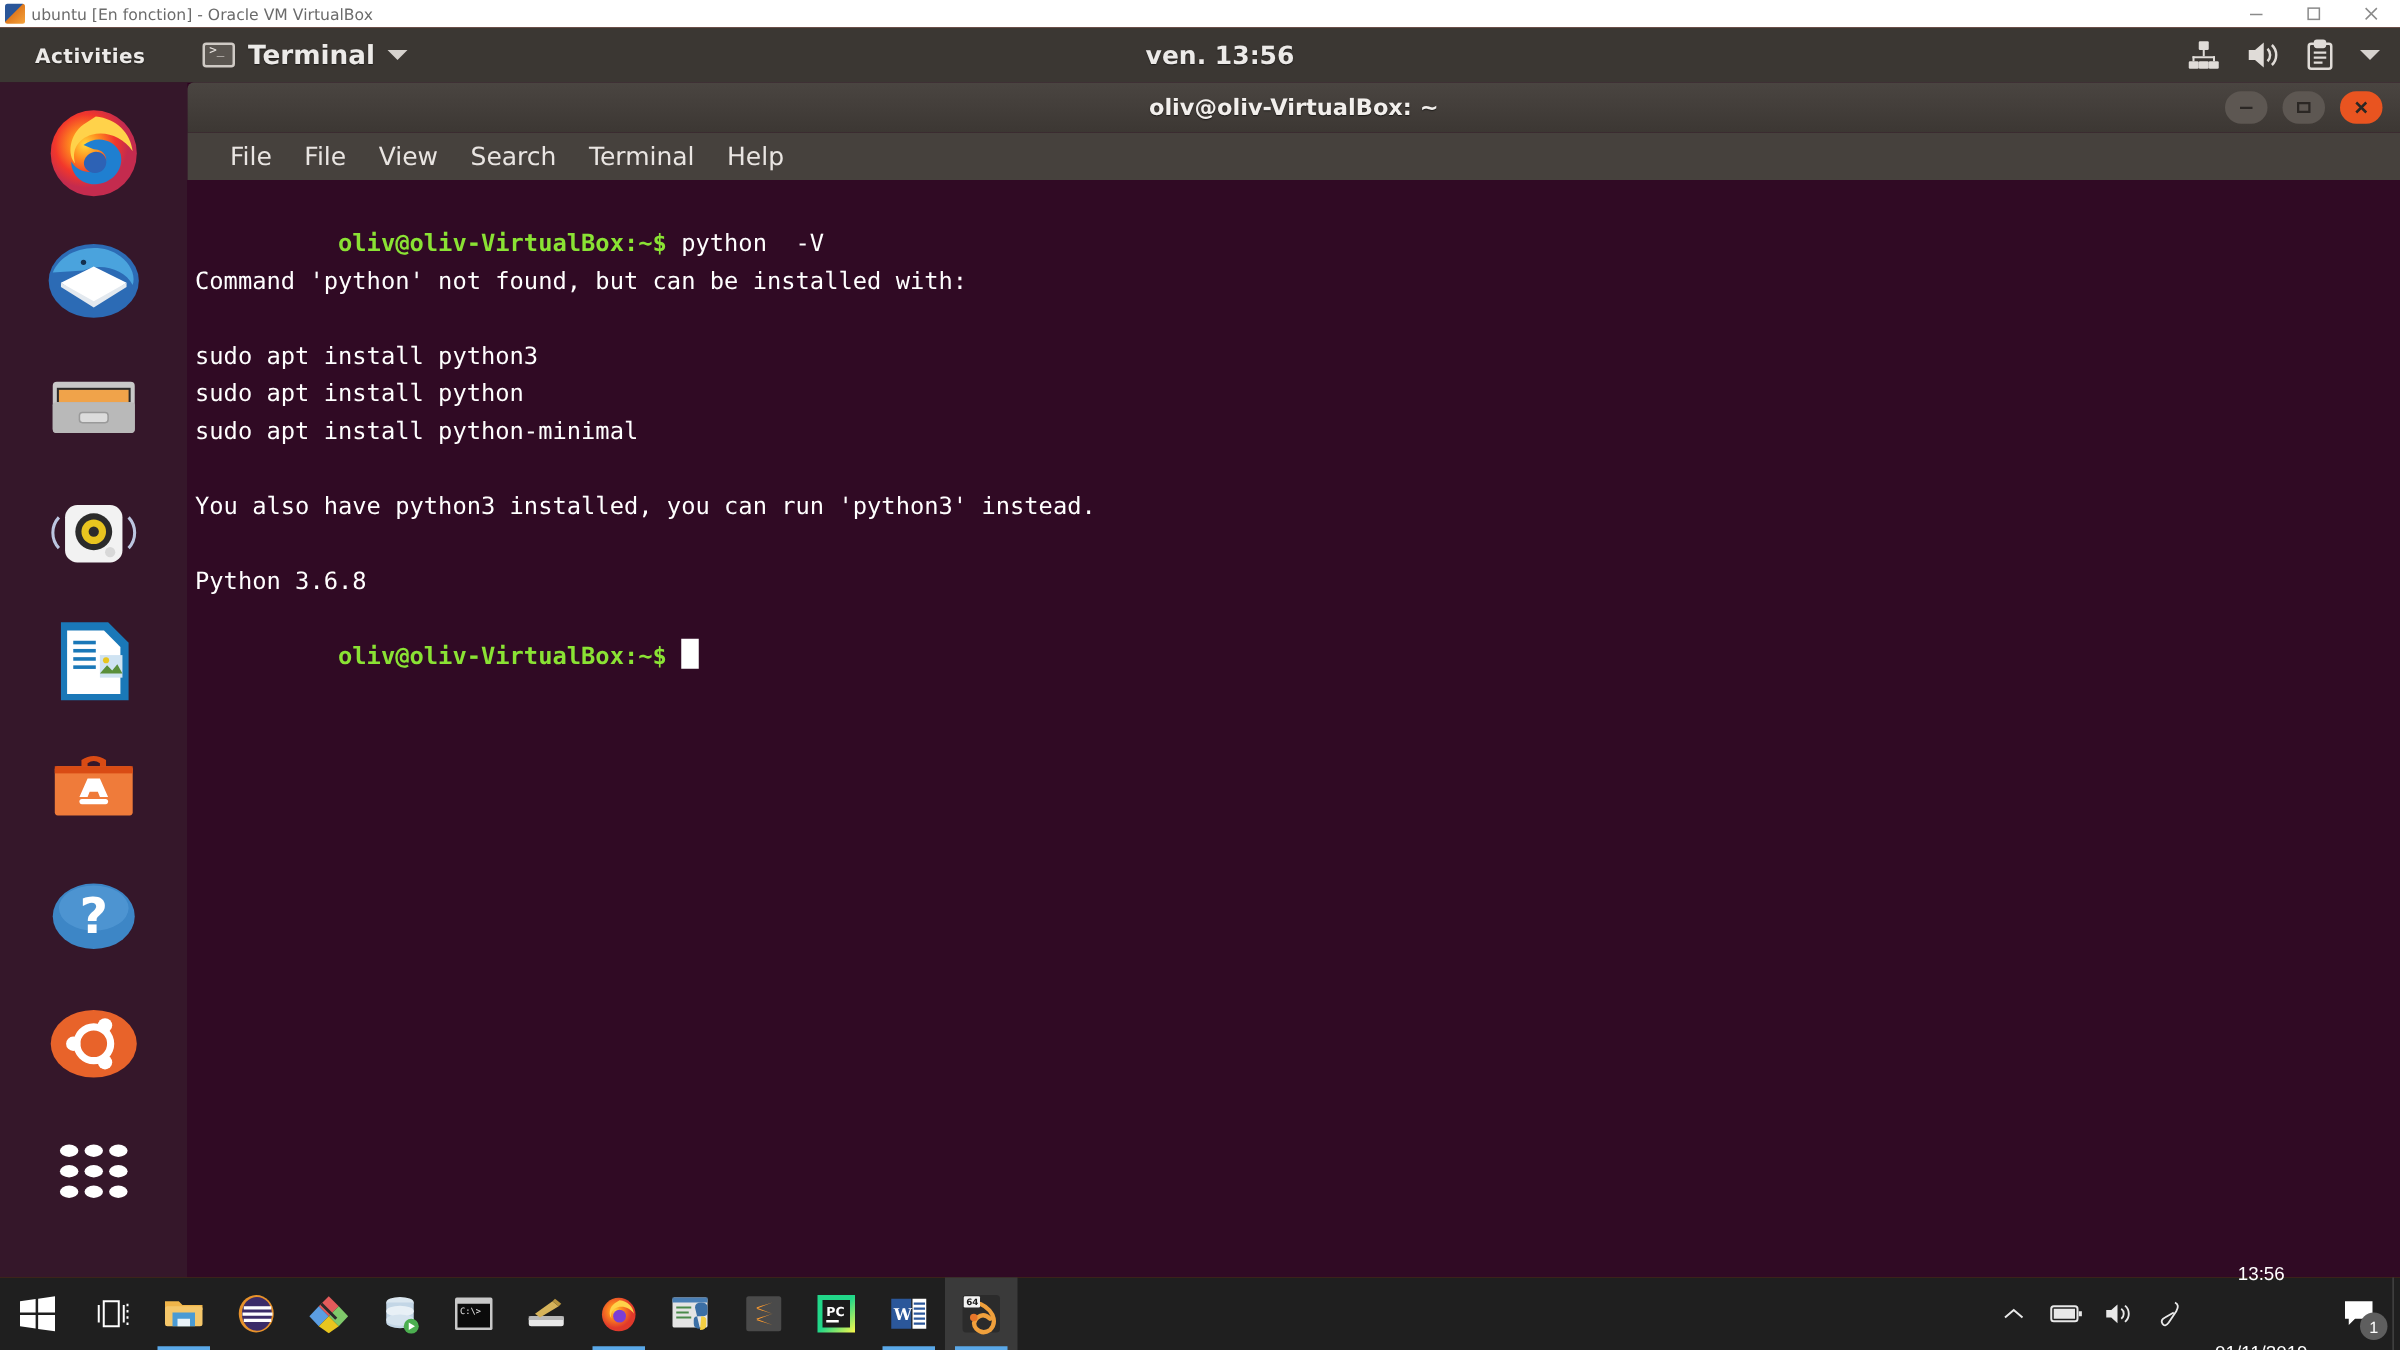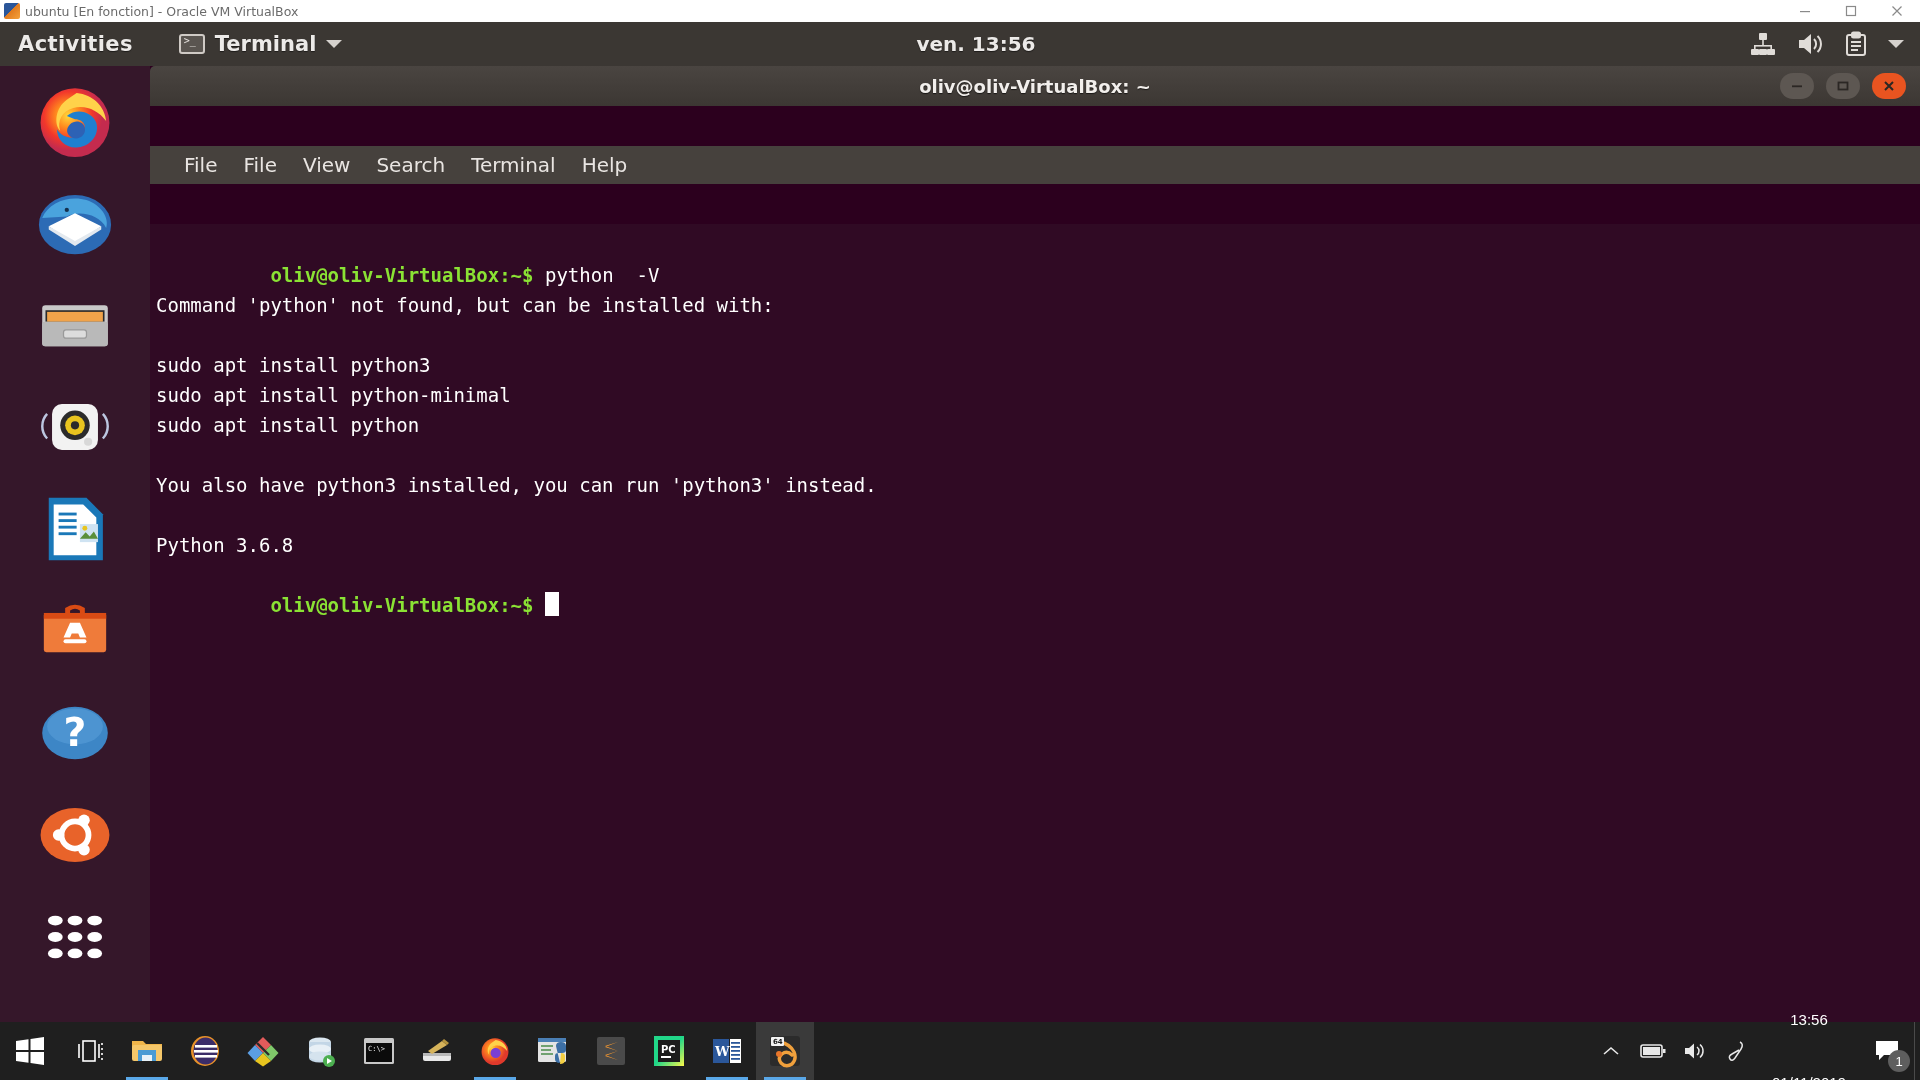--- a/index.html
+++ b/index.html
@@ -40,21 +40,21 @@
     background:#2c001e; overflow:hidden;
   }
 
   
   #gnome-topbar {
     position:absolute; left:0; top:0; width:1920px; height:44px;
     background:#3b3733; display:flex; align-items:center;
     color:#e8e4e0;
   }
   #activities-button {
-    margin-left:18px; font-size:21px; font-weight:bold; letter-spacing:.4px;
+    margin-left:28px; font-size:16px; font-weight:bold; letter-spacing:.4px;
     color:#eceae8; text-shadow:0 1px 1px rgba(0,0,0,.5);text-align:center;
   }
   #app-menu {
     margin-left:46px; display:flex; align-items:center; gap:10px;
   }
   #app-menu .term-icon {
     width:26px; height:20px; background:#5a5550; border:2px solid #cfcac5;
     border-radius:3px; position:relative; flex:none;
   }
   #app-menu .term-icon::before {
@@ -86,21 +86,21 @@
     background:rgba(54,25,43,.92);
     display:flex; flex-direction:column; align-items:center;
     padding-top:14px; gap:20px;
   }
   .dock-item { width:82px; height:82px; position:relative; flex:none; }
   .dock-item svg, .dock-item .glyph { display:block; width:82px; height:82px; }
 
   
   #terminal-window {
     position:absolute; left:150px; top:44px; width:1770px; height:956px;
-    display:flex; flex-direction:column;gap:40px;
+    display:flex; flex-direction:column;
   }
   #terminal-titlebar {
     height:40px; background:linear-gradient(#4a4541,#3c3733);
     display:flex; align-items:center; justify-content:center; position:relative;
     border-top-left-radius:5px;
   }
   #terminal-title-text {
     font-size:18px; font-weight:bold; color:#f2efec; text-shadow:0 1px 1px rgba(0,0,0,.6);
   }
   #terminal-win-buttons {
@@ -389,22 +389,22 @@
       </div>
 
       <div id="terminal-body">
         <div class="term-line">
           <span class="prompt">oliv@oliv-VirtualBox:~$</span><span class="cmd"> python  -V</span>
         </div>
         <div class="term-line blank"></div>
         <div class="term-line">Command 'python' not found, but can be installed with:</div>
         <div class="term-line blank"></div>
         <div class="term-line">sudo apt install python3</div>
+        <div class="term-line">sudo apt install python</div>
         <div class="term-line">sudo apt install python-minimal</div>
-        <div class="term-line">sudo apt install python</div>
         <div class="term-line blank"></div>
         <div class="term-line">You also have python3 installed, you can run 'python3' instead.</div>
         <div class="term-line blank"></div>
         <div class="term-line">Python 3.6.8</div>
         <div class="term-line">
           <span class="prompt">oliv@oliv-VirtualBox:~$</span><span class="cmd"> </span><span class="cursor"></span>
         </div>
       </div>
     </div>
   </div>

